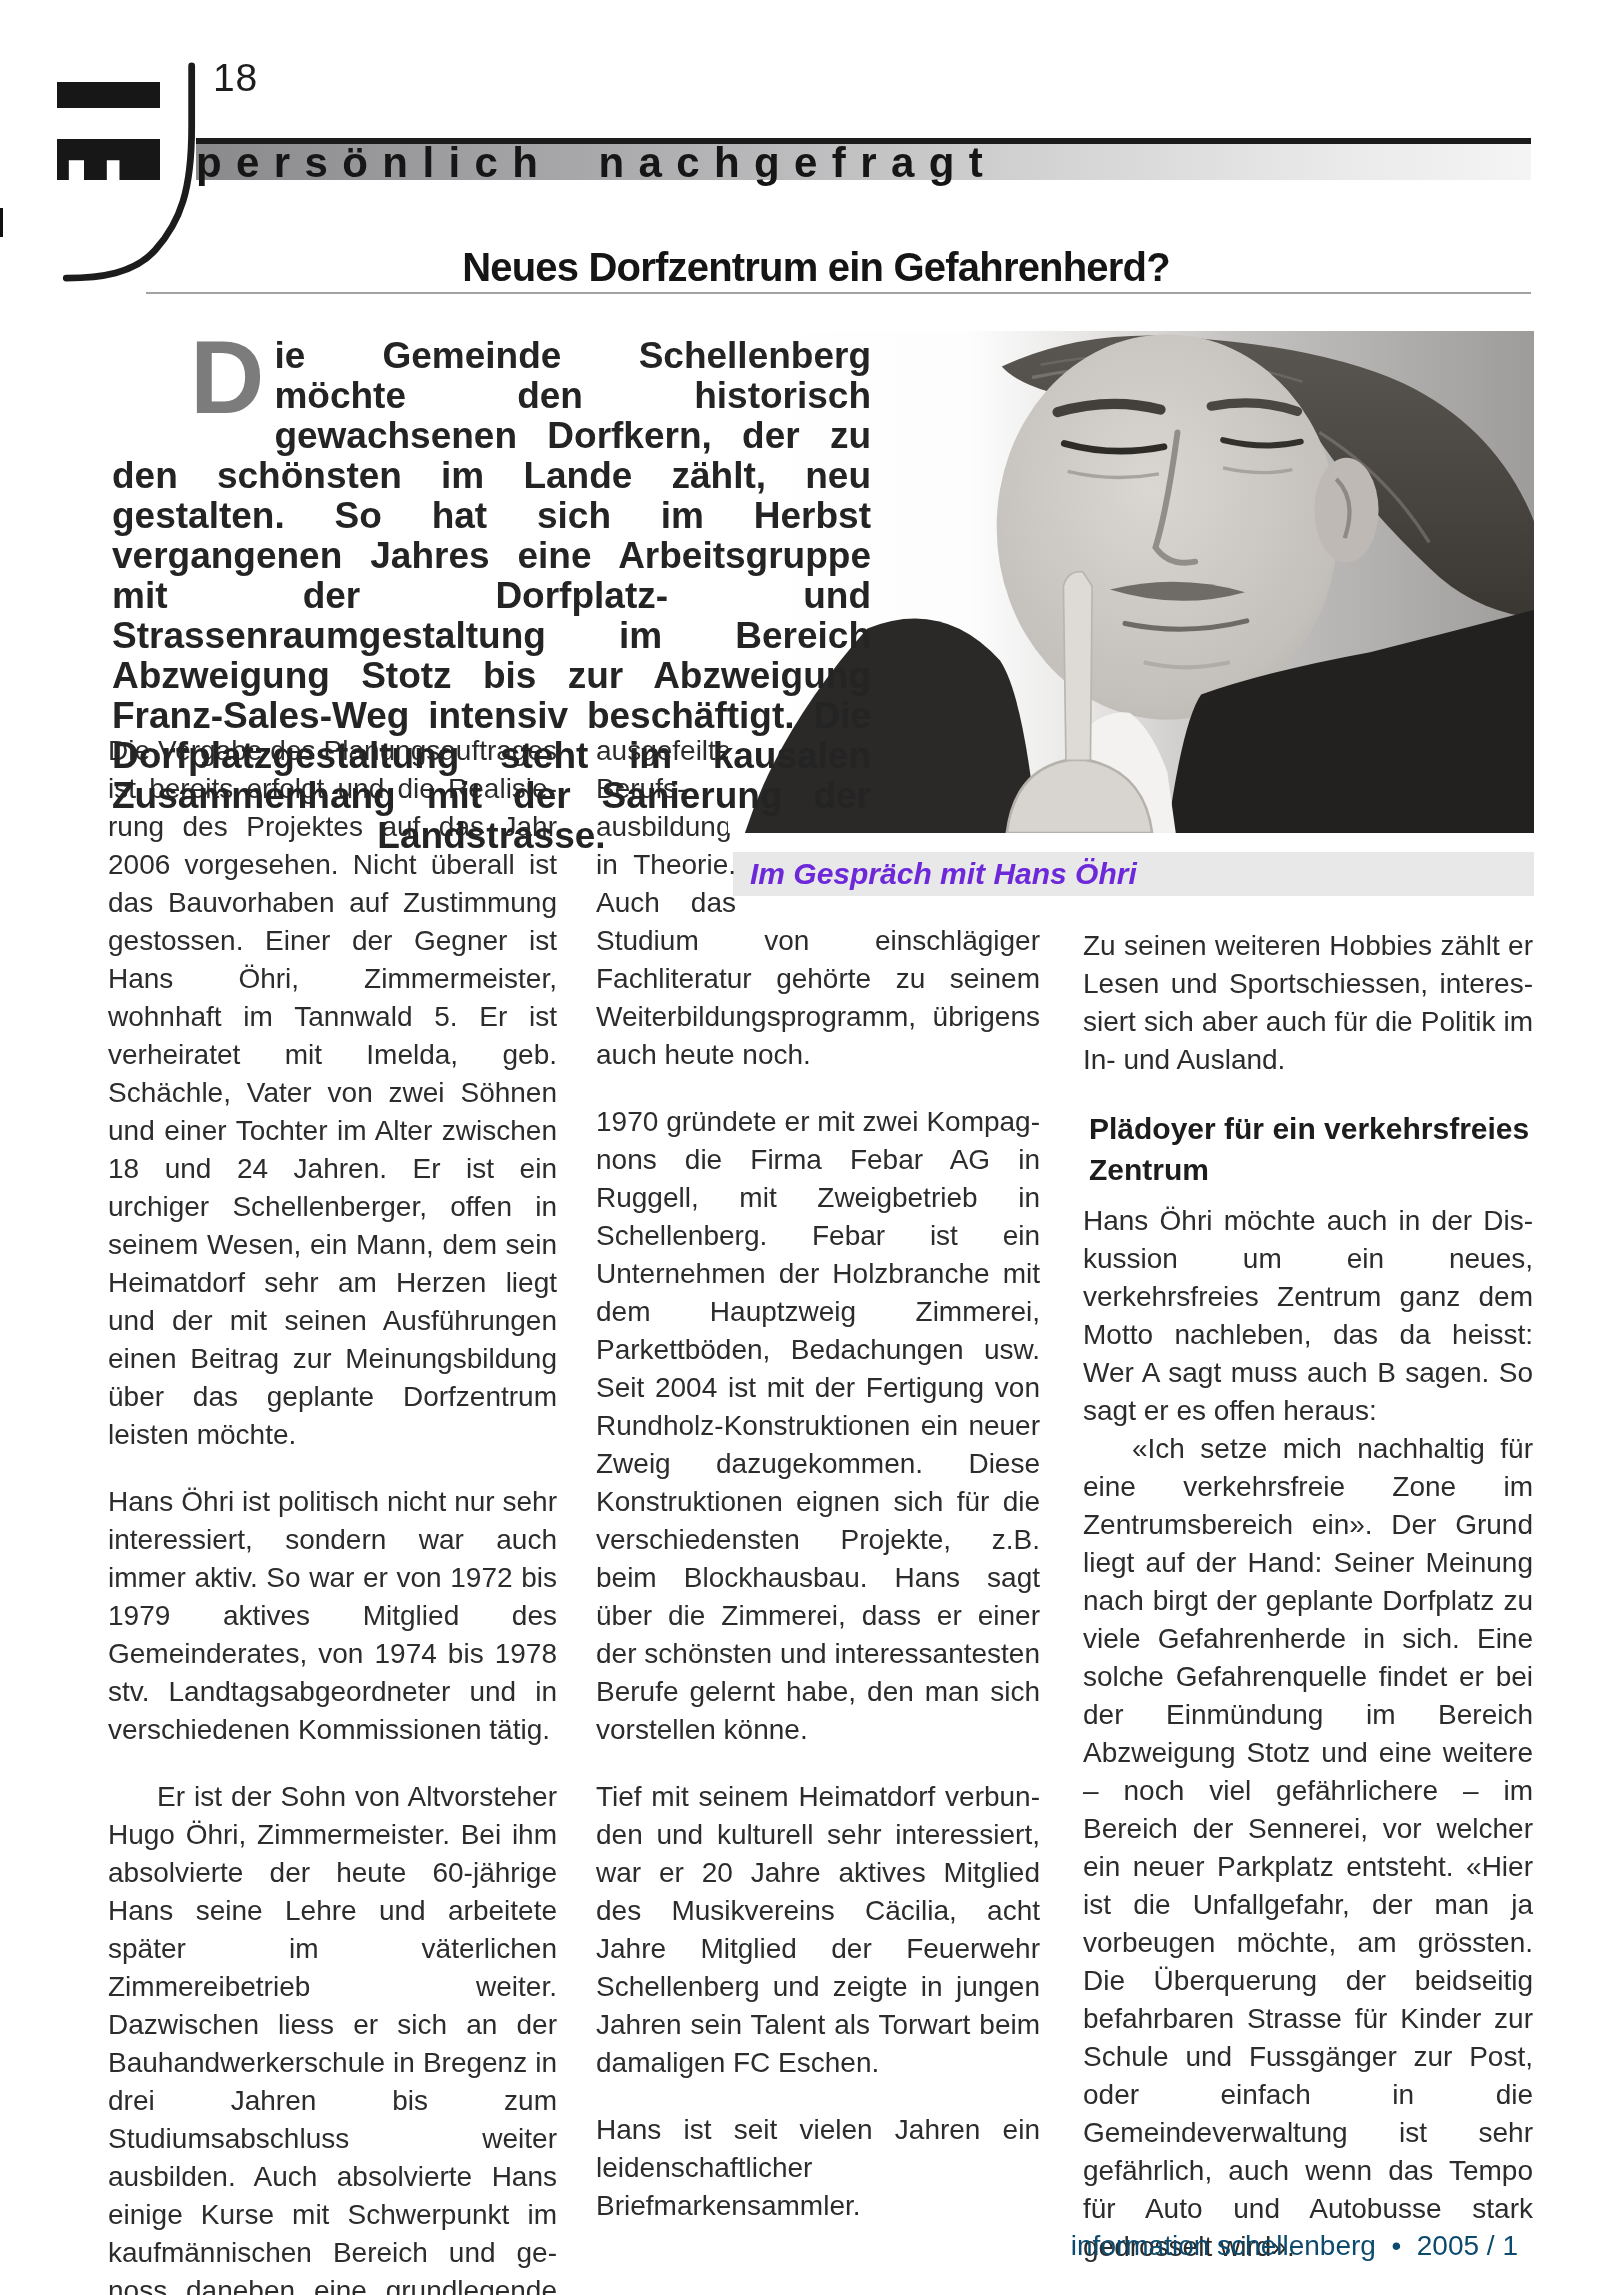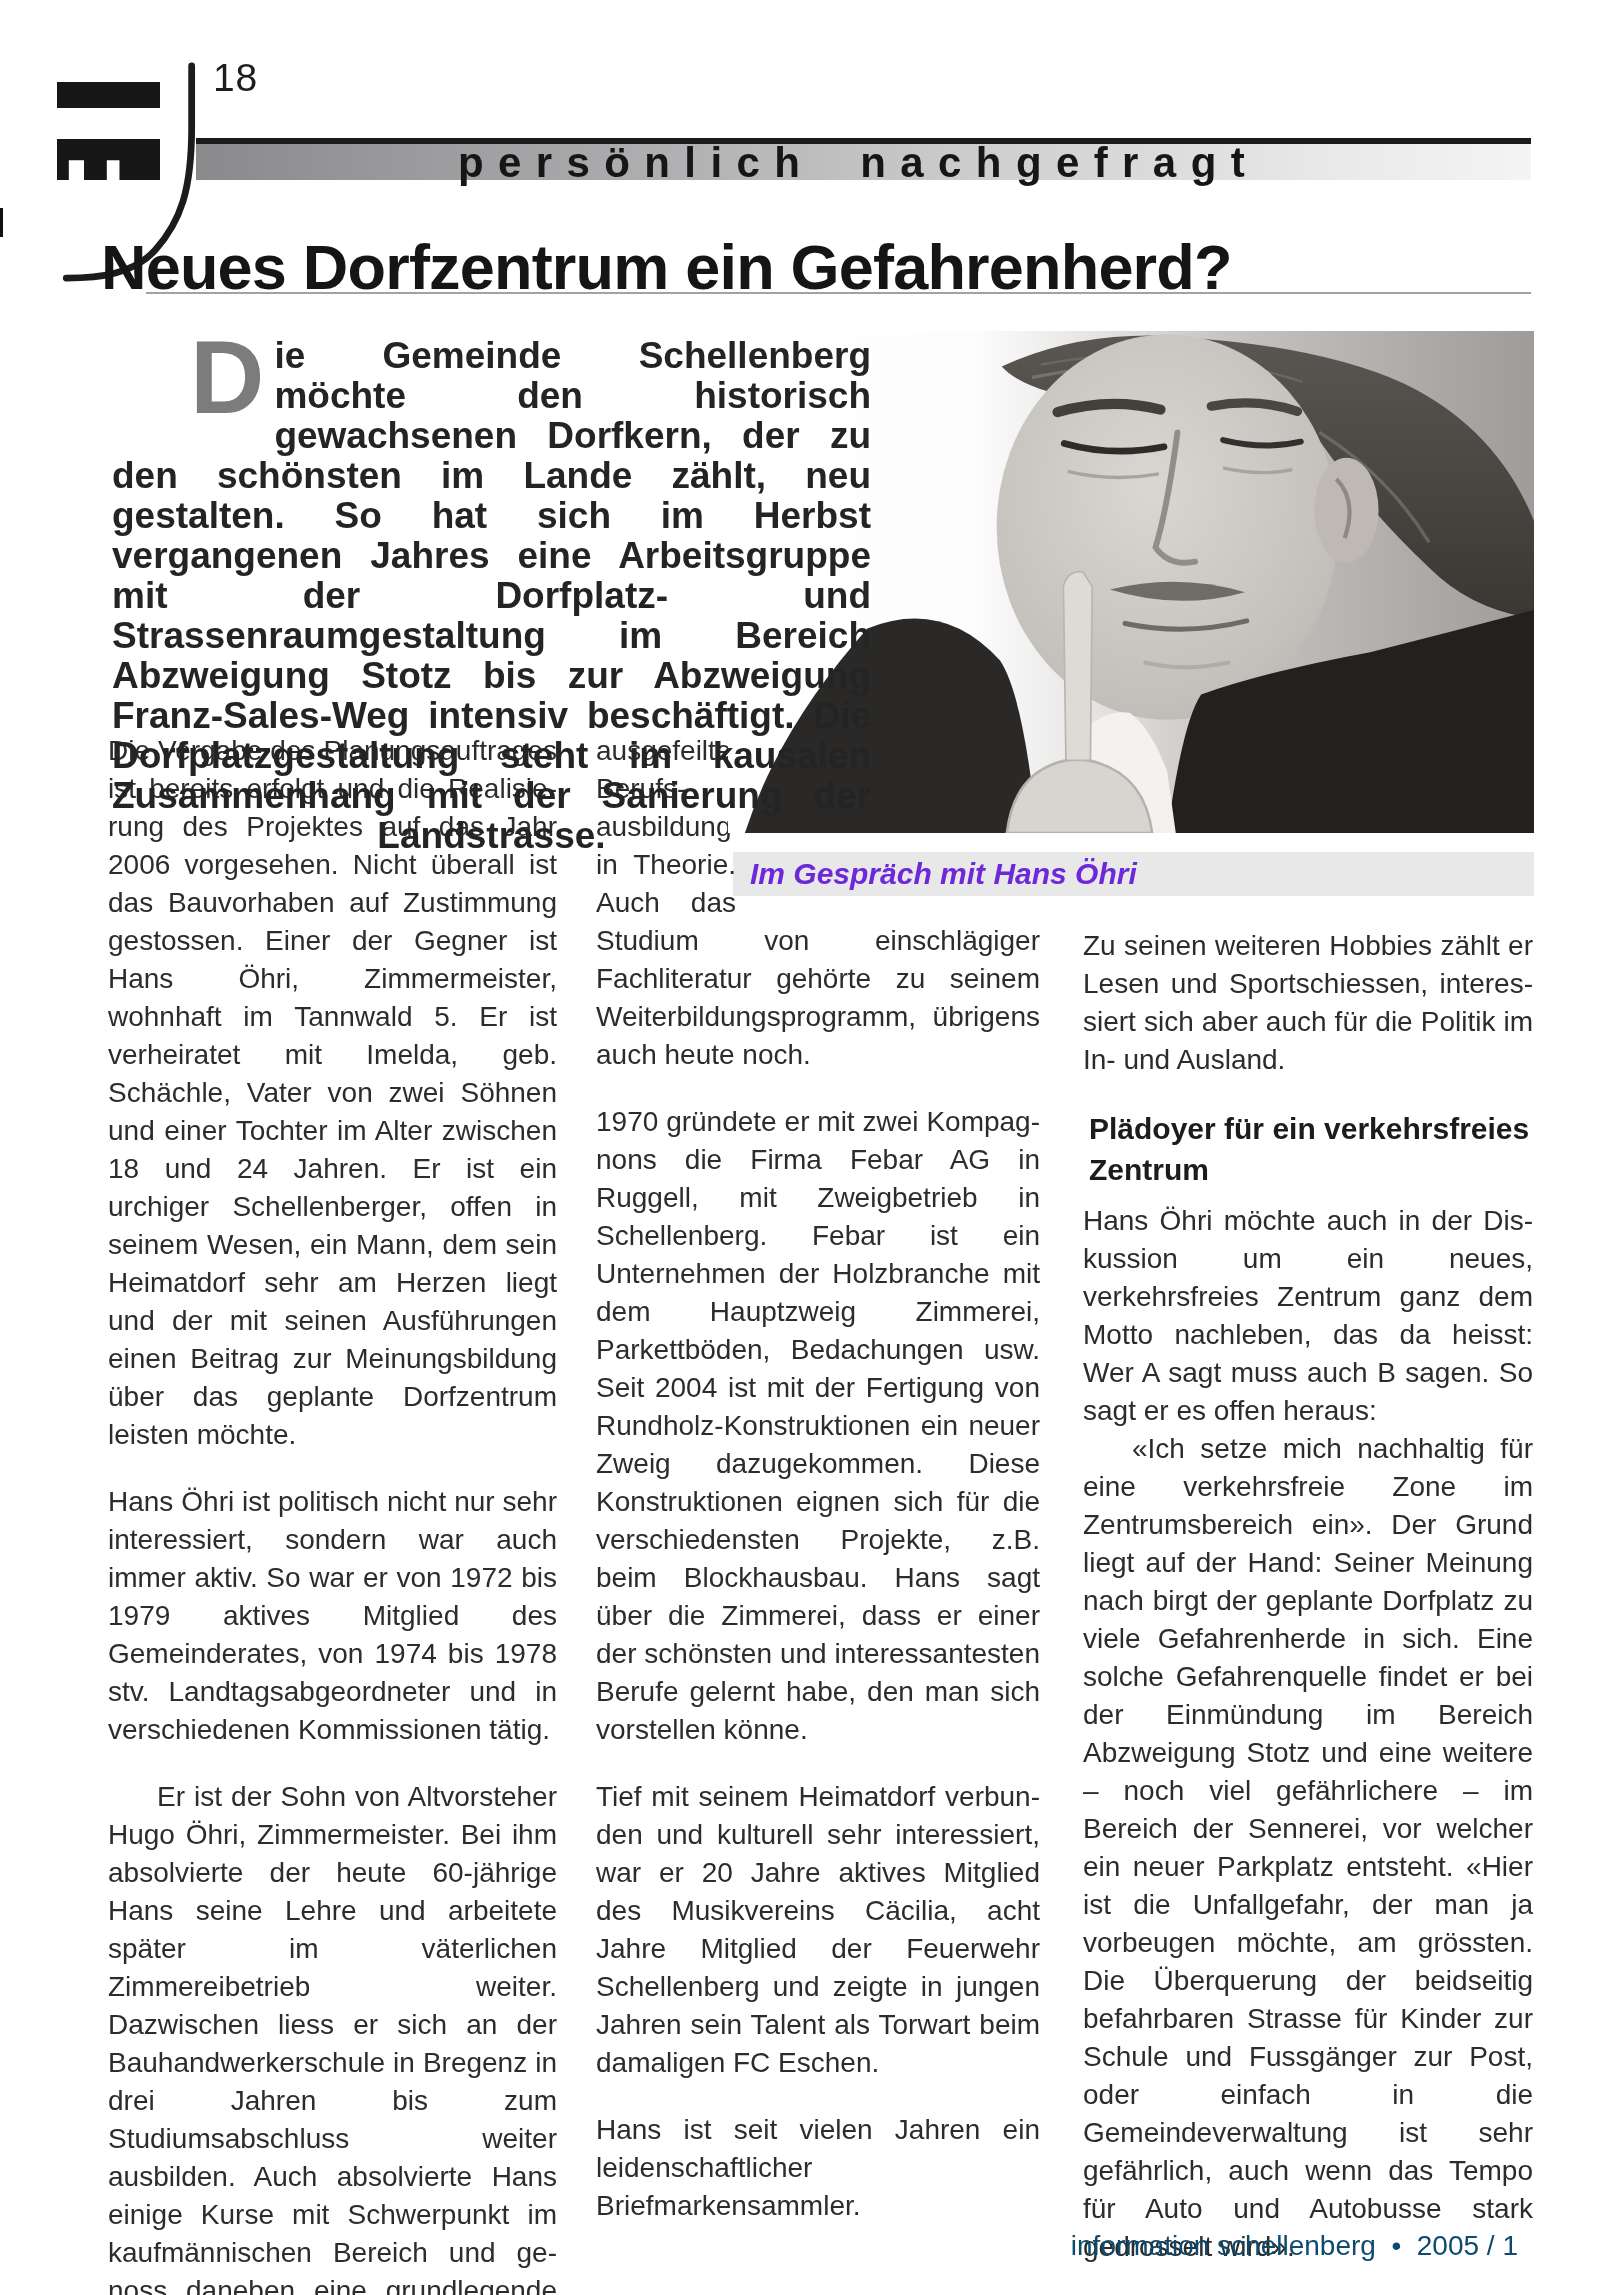--- a/index.html
+++ b/index.html
@@ -10,26 +10,26 @@
   }
   
   .logo-bar{position:absolute;left:57px;top:82px;width:103px;height:26px;background:#171717;}
   .logo-e{position:absolute;left:57px;top:139px;width:103px;height:41px;}
   .logo-curve{position:absolute;left:51px;top:59px;width:161px;height:230px;}
   .page-edge-mark{position:absolute;left:0;top:208px;width:3.4px;height:29px;background:#111;}
   .page-number{position:absolute;left:213px;top:56px;font-size:39px;font-weight:normal;color:#1d1d1d;letter-spacing:0.8px;}
   .kicker-rule{position:absolute;left:196px;top:138px;width:1335px;height:6px;background:#1b1b1b;}
   .kicker-band{position:absolute;left:196px;top:144px;width:1335px;height:36px;
     background:linear-gradient(to right,#8a8a8c 0%,#a9a9ab 30%,#cfcfd0 60%,#e9e9ea 85%,#f4f4f4 100%);}
-  .kicker-text{position:absolute;left:196px;top:144px;width:1325px;text-align:center;
+  .kicker-text{position:absolute;left:196px;top:144px;width:1325px;text-align:left;
     font-size:42px;font-weight:bold;line-height:37px;letter-spacing:14.4px;color:#161616;white-space:nowrap;}
   .kicker-text .w2{margin-left:46px;}
   
-  .headline{position:absolute;left:101px;top:236px;width:1430px;text-align:left;
-    font-size:63px;font-weight:bold;line-height:63px;color:#151515;letter-spacing:-0.8px;white-space:nowrap;}
+  .headline{position:absolute;left:101px;top:236px;width:1430px;text-align:center;
+    font-size:40px;font-weight:bold;line-height:63px;color:#151515;letter-spacing:-0.8px;white-space:nowrap;}
   .title-underline{position:absolute;left:146px;top:292px;width:1385px;height:1.7px;background:#a2a2a2;}
   
   .lead{position:absolute;left:112px;top:336px;width:759px;z-index:3;
     font-size:37px;font-weight:bold;line-height:40px;color:#242424;
     text-align:justify;text-align-last:center;}
   .lead-spacer{float:left;width:78px;height:79px;}
   .drop-cap{float:left;font-size:103px;line-height:79px;height:79px;margin:1.7px 10px 0 0;color:#7c7c7c;font-weight:bold;}
   
   .photo{position:absolute;left:728px;top:331px;width:806px;height:502px;z-index:1;}
   .caption-bar{position:absolute;left:733px;top:852px;width:801px;height:44px;background:#e8e8e8;}

